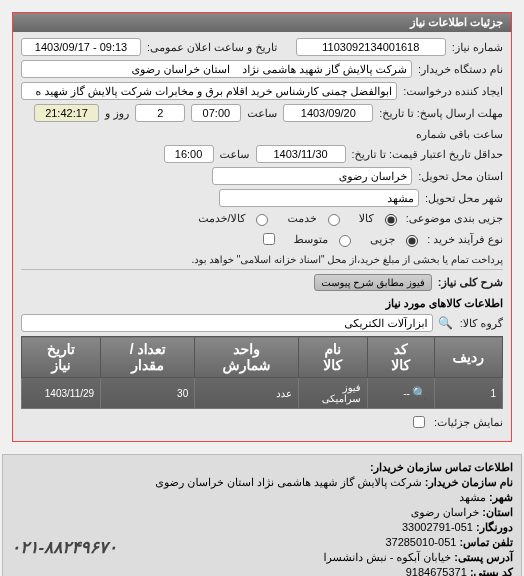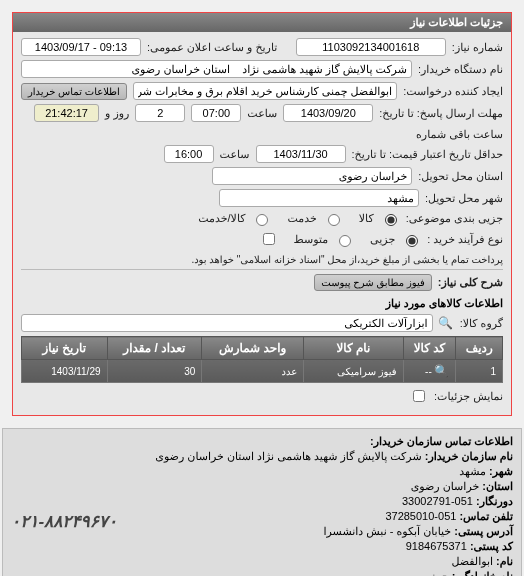--- a/index.html
+++ b/index.html
@@ -77,22 +77,22 @@
   }
   table.data {
     width: 100%;
     border-collapse: collapse;
     background: linear-gradient(to bottom,#7a7a7a,#5a5a5a);
     color:#fff;
   }
   table.data th {
     background: linear-gradient(to bottom,#888,#666);
     color:#fff;
-    padding:4px 3px;
-    font-size:12px;
+    padding:4px 18px;
+    font-size:14px;
     border:1px solid #555;
   }
   table.data td {
     padding:4px 6px;
     font-size:10px;
     border:1px solid #777;
     text-align:right;
   }
   .search-icon {
     display:inline-block;
@@ -133,21 +133,20 @@
     </div>
 
     <div class="row">
       <span class="label">نام دستگاه خریدار:</span>
       <input class="input input-wide" value="شرکت پالایش گاز شهید هاشمی نژاد    استان خراسان رضوی" style="">
     </div>
 
     <div class="row">
       <span class="label">ایجاد کننده درخواست:</span>
       <input class="input input-wide" value="ابوالفضل چمنی کارشناس خرید اقلام برق و مخابرات شرکت پالایش گاز شهید ه" style="">
-      <button class="btn">اطلاعات تماس خریدار</button>
     </div>
 
     <div class="row">
       <span class="label">مهلت ارسال پاسخ: تا تاریخ:</span>
       <input class="input" style="width: 90px;" value="1403/09/20">
       <span class="label">ساعت</span>
       <input class="input" style="width: 50px;" value="07:00">
       <input class="input" style="width: 50px;" value="2">
       <span class="label">روز و</span>
       <input class="input" style="width: 65px; background: rgb(239, 238, 204);" value="21:42:17">

